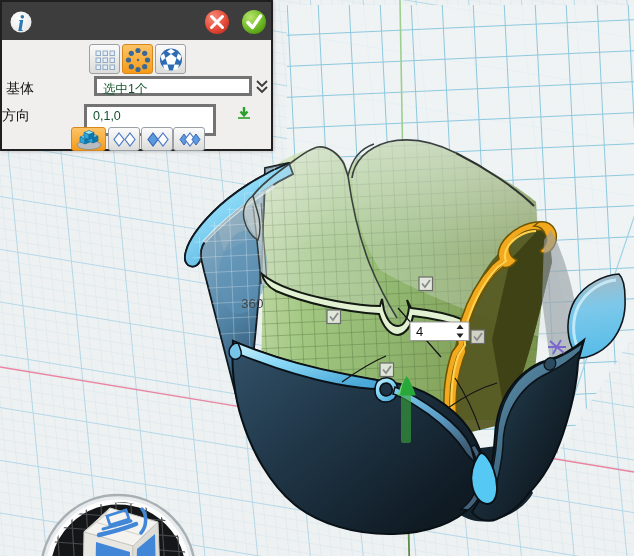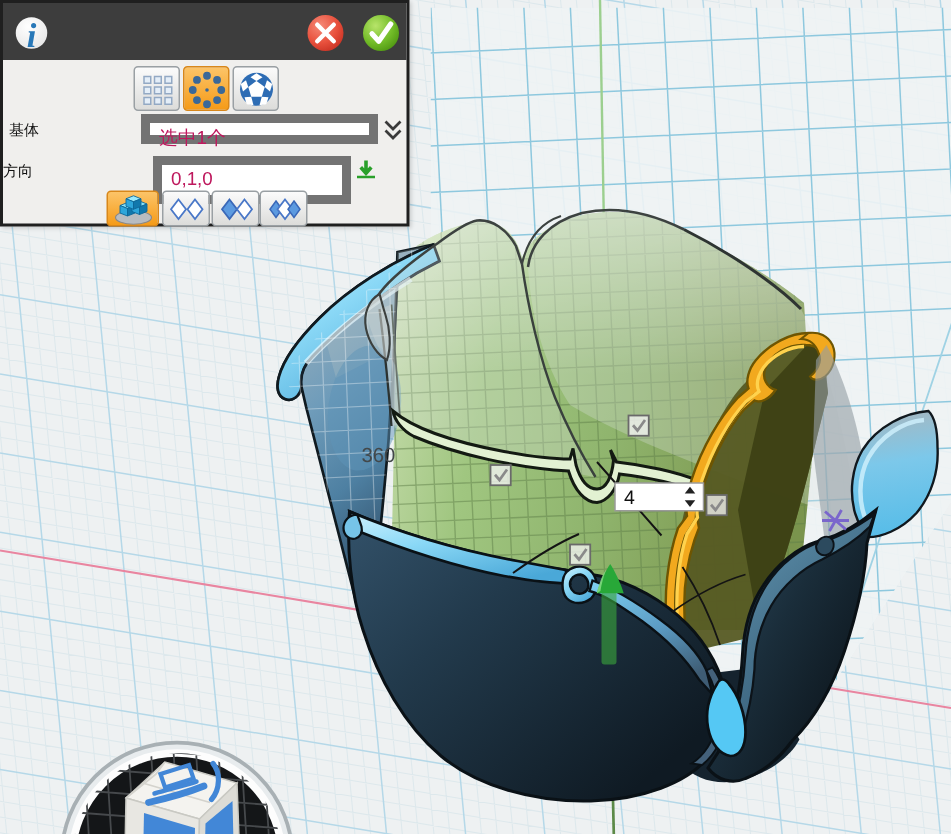--- a/index.html
+++ b/index.html
@@ -1,22 +1,22 @@
 <!DOCTYPE html>
 <html><head><meta charset="utf-8"><style>
 *{margin:0;padding:0;box-sizing:border-box}
 html,body{width:634px;height:556px;overflow:hidden;background:#eef1f2;font-family:"Liberation Sans",sans-serif}
 #scene{position:absolute;left:0;top:0}
 #dlg{position:absolute;left:0;top:0;width:273px;height:151px;border:2px solid #1f1f1f;background:#f0efed;box-shadow:1px 1px 3px rgba(0,0,0,0.18)}
 #titlebar{position:absolute;left:0;top:0;width:269px;height:38px;background:#3d3d3d}
 #dlgbody{position:absolute;left:0;top:38px;width:269px;height:109px}
 .btn{position:absolute;border:1px solid #9aa0a4;border-radius:3px;background:linear-gradient(#fbfbfb,#dcdcda)}
 .btn.sel{background:linear-gradient(#fcc468,#f59b18);border-color:#d8871a}
-.lbl{position:absolute;font-size:10px;color:#101010}
-.field{position:absolute;background:#fff;border:6px solid #737373;font-size:12.5px;color:#be185d;padding:2px 0 0 6px}
+.lbl{position:absolute;font-size:14px;color:#101010}
+.field{position:absolute;background:#fff;border:3px solid #737373;font-size:12.5px;color:#14532d;padding:2px 0 0 6px}
 </style></head>
 <body>
 <div id="scene"><svg width="634" height="556" viewBox="0 0 634 556">
       <rect width="634" height="556" fill="#eef1f2"></rect>
       <path d="M0.0 -109.5L634.0 -4.2M0.0 -98.9L634.0 6.3M0.0 -88.4L634.0 16.9M0.0 -77.8L634.0 27.4M0.0 -56.7L634.0 48.5M0.0 -46.2L634.0 59.1M0.0 -35.6L634.0 69.6M0.0 -25.1L634.0 80.2M0.0 -4.0L634.0 101.3M0.0 6.6L634.0 111.8M0.0 17.1L634.0 122.4M0.0 27.7L634.0 132.9M0.0 48.8L634.0 154.0M0.0 59.3L634.0 164.6M0.0 69.9L634.0 175.1M0.0 80.4L634.0 185.7M0.0 101.5L634.0 206.8M0.0 112.1L634.0 217.3M0.0 122.6L634.0 227.9M0.0 133.2L634.0 238.4M0.0 154.3L634.0 259.5M0.0 164.8L634.0 270.1M0.0 175.4L634.0 280.6M0.0 186.0L634.0 291.2M0.0 207.1L634.0 312.3M0.0 217.6L634.0 322.8M0.0 228.2L634.0 333.4M0.0 238.7L634.0 343.9M0.0 259.8L634.0 365.0M0.0 270.4L634.0 375.6M0.0 280.9L634.0 386.1M0.0 291.5L634.0 396.7M0.0 312.6L634.0 417.8M0.0 323.1L634.0 428.3M0.0 333.7L634.0 438.9M0.0 344.2L634.0 449.4M0.0 365.3L634.0 470.5M0.0 375.9L634.0 481.1M0.0 386.4L634.0 491.6M0.0 397.0L634.0 502.2M0.0 418.1L634.0 523.3M0.0 428.6L634.0 533.8M0.0 439.2L634.0 544.4M0.0 449.7L634.0 554.9M0.0 470.8L634.0 576.0M0.0 481.4L634.0 586.6M0.0 491.9L634.0 597.1M0.0 502.5L634.0 607.7M0.0 523.6L634.0 628.8M0.0 534.1L634.0 639.3M0.0 544.7L634.0 649.9M0.0 555.2L634.0 660.4M0.0 576.3L634.0 681.5M0.0 586.9L634.0 692.1M-80.0 0.0L-27.2 556.0M-69.5 0.0L-16.6 556.0M-48.4 0.0L4.5 556.0M-37.8 0.0L15.0 556.0M-27.3 0.0L25.6 556.0M-16.7 0.0L36.1 556.0M4.4 0.0L57.2 556.0M14.9 0.0L67.8 556.0M25.5 0.0L78.3 556.0M36.0 0.0L88.9 556.0M57.1 0.0L110.0 556.0M67.7 0.0L120.5 556.0M78.2 0.0L131.1 556.0M88.8 0.0L141.6 556.0M109.9 0.0L162.7 556.0M120.4 0.0L173.3 556.0M131.0 0.0L183.8 556.0M141.5 0.0L194.4 556.0M162.7 0.0L215.5 556.0M173.2 0.0L226.0 556.0M183.8 0.0L236.6 556.0M194.3 0.0L247.1 556.0M215.4 0.0L268.2 556.0M226.0 0.0L278.8 556.0M236.5 0.0L289.3 556.0M247.1 0.0L299.9 556.0M268.2 0.0L321.0 556.0M278.7 0.0L331.5 556.0M289.3 0.0L342.1 556.0M299.8 0.0L352.6 556.0M320.9 0.0L373.7 556.0M331.5 0.0L384.3 556.0M342.0 0.0L394.8 556.0M352.6 0.0L405.4 556.0M373.7 0.0L426.5 556.0M384.2 0.0L437.0 556.0M394.8 0.0L447.6 556.0M405.3 0.0L458.1 556.0M426.4 0.0L479.2 556.0M437.0 0.0L489.8 556.0M447.5 0.0L500.3 556.0M458.1 0.0L510.9 556.0M479.2 0.0L532.0 556.0M489.7 0.0L542.5 556.0M500.3 0.0L553.1 556.0M510.8 0.0L563.6 556.0M531.9 0.0L584.7 556.0M542.5 0.0L595.3 556.0M553.0 0.0L605.8 556.0M563.6 0.0L616.4 556.0M584.7 0.0L637.5 556.0M595.2 0.0L648.0 556.0M605.8 0.0L658.6 556.0M616.3 0.0L669.1 556.0M637.4 0.0L690.2 556.0M647.9 0.0L700.8 556.0M658.5 0.0L711.3 556.0M669.0 0.0L721.9 556.0" stroke="#dde8ec" stroke-width="0.7" fill="none"></path>
       <path d="M0.0 -120.0L634.0 -14.8M0.0 -67.3L634.0 38.0M0.0 -14.5L634.0 90.7M0.0 38.2L634.0 143.5M0.0 91.0L634.0 196.2M0.0 143.7L634.0 249.0M0.0 196.5L634.0 301.7M0.0 249.3L634.0 354.5M0.0 302.0L634.0 407.2M0.0 354.8L634.0 460.0M0.0 407.5L634.0 512.7M0.0 460.3L634.0 565.5M0.0 513.0L634.0 618.2M0.0 565.8L634.0 671.0M-58.9 0.0L-6.1 556.0M-6.2 0.0L46.7 556.0M46.6 0.0L99.4 556.0M99.3 0.0L152.2 556.0M152.1 0.0L204.9 556.0M204.9 0.0L257.7 556.0M257.6 0.0L310.4 556.0M310.4 0.0L363.2 556.0M363.1 0.0L415.9 556.0M415.9 0.0L468.7 556.0M468.6 0.0L521.4 556.0M521.4 0.0L574.2 556.0M574.1 0.0L626.9 556.0M626.8 0.0L679.7 556.0" stroke="#b5d8e8" stroke-width="1" fill="none"></path>
       <clipPath id="planeclip">
         <polygon points="287,5 760,5 760,140 552,462 287,436"></polygon>
       </clipPath>
       <g clip-path="url(#planeclip)">
@@ -273,21 +273,21 @@
     <path d="M8.5 24.5 L13 25.2 L11.5 19.5 L7 19.8 Z" fill="#ffffff"></path>
     <path d="M4.5 11 L6 16 L9.5 13 L8 8.5 Z" fill="#ffffff"></path>
    </svg>
   </div>
   <div class="lbl" style="left:4px;top:40px">基体</div>
   <div class="field" style="left:92px;top:36px;width:158px;height:20px">选中1个</div>
   <svg width="16" height="16" style="position:absolute;left:252px;top:39px">
    <path d="M3 2 L8 7 L13 2 M3 8 L8 13 L13 8" fill="none" stroke="#3a3a3a" stroke-width="1.8"></path>
   </svg>
   <div class="lbl" style="left:0;top:67px">方向</div>
-  <div class="field" style="left:100px;top:64px;width:132px;height:32px">0,1,0</div>
+  <div class="field" style="left:82px;top:64px;width:132px;height:32px">0,1,0</div>
   <svg width="18" height="18" style="position:absolute;left:233px;top:65px">
    <path d="M9 2 L9 9 M5.5 6.5 L9 10.5 L12.5 6.5" fill="none" stroke="#2aa02a" stroke-width="2.4"></path>
    <path d="M3 13 L15 13" stroke="#2aa02a" stroke-width="1.6"></path>
   </svg>
   <div class="btn sel" style="left:69px;top:87px;width:35px;height:24px">
    <svg width="34" height="23">
     <ellipse cx="17" cy="17" rx="12" ry="4.5" fill="#b8bcc0" stroke="#888" stroke-width="0.8"></ellipse>
     <g stroke="#0d6898" stroke-width="0.6">
      <path d="M8 9 L13 7 L18 9 L13 11 Z" fill="#8ae4fa"></path>
             <path d="M8 9 L13 11 L13 16 L8 14 Z" fill="#2ea6da"></path>

